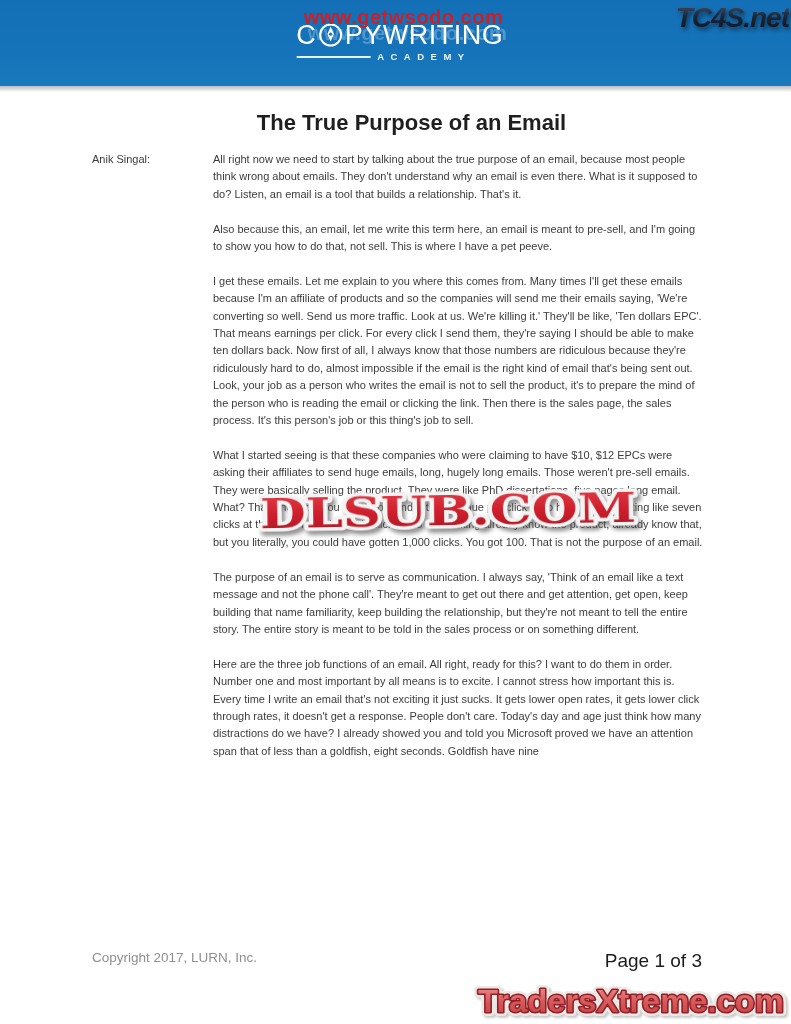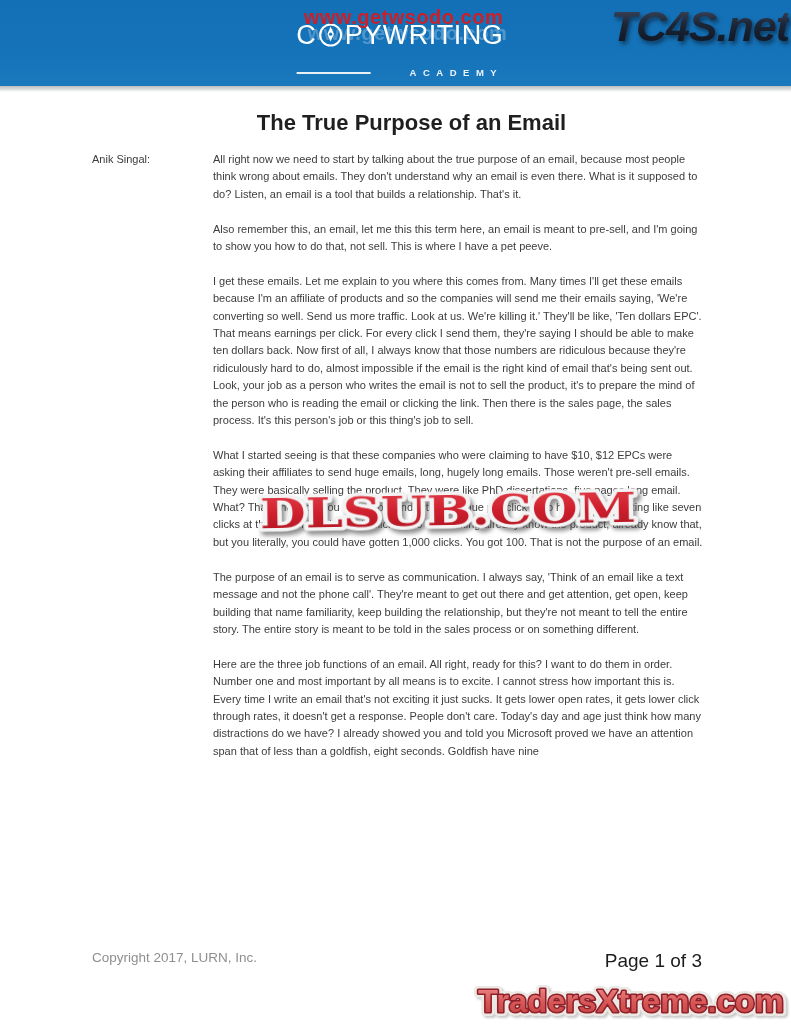--- a/index.html
+++ b/index.html
@@ -24,31 +24,31 @@
     letter-spacing:.5px; white-space:nowrap; z-index:1;
   }
   .logo {
     position:absolute; left:50%; top:20px; transform:translateX(-48%);
     text-align:center; z-index:2; color:#fff; white-space:nowrap;
   }
   .logo-line1 { display:flex; align-items:center; justify-content:center; height:30px; }
   .logo-c   { font-size:27px; font-weight:400; letter-spacing:1px; line-height:28px; }
   .logo-o   { display:inline-flex; margin:0 1px; }
   .logo-w   { font-size:27px; font-weight:400; letter-spacing:.5px; line-height:28px; }
-  .logo-line2 { display:flex; align-items:center; justify-content:space-between; margin-top:17px; }
+  .logo-line2 { display:flex; align-items:center; justify-content:flex-start; margin-top:1px; }
   .logo-rule { width:74px; height:2px; background:#e8f1f8; margin-right:7px; }
   .logo-acad { font-size:9.5px; font-weight:700; letter-spacing:6.5px; color:#eaf3fa; }
   .red-wm {
     position:absolute; left:50%; top:6px; transform:translateX(-46%);
     font-size:20px; font-weight:700; color:#c9202a; letter-spacing:.5px;
     white-space:nowrap; z-index:3;
   }
   .tc4s {
     position:absolute; right:2px; top:2px; z-index:3;
-    font-size:43px; font-weight:700; font-style:italic; letter-spacing:-1px;
+    font-size:28px; font-weight:700; font-style:italic; letter-spacing:-1px;
     background:linear-gradient(180deg,#45536b 0%, #1d2636 45%, #0a101d 100%);
     -webkit-background-clip:text; background-clip:text; color:transparent;
     filter:drop-shadow(2px 3px 2px rgba(8,12,24,0.55));
     white-space:nowrap;
   }
 
   
   .title {
     position:absolute; left:16px; top:110px; width:791px; text-align:center;
     font-size:22px; font-weight:700; color:#1f1f1f;
@@ -114,21 +114,21 @@
     <div class="tc4s">TC4S.net</div>
   </div>
   <div class="hdr-sep"></div>
 
   <div class="title">The True Purpose of an Email</div>
 
   <div class="content">
     <div class="speaker">Anik Singal:</div>
     <div class="paras">
       <p>All right now we need to start by talking about the true purpose of an email, because most people think wrong about emails. They don't understand why an email is even there. What is it supposed to do? Listen, an email is a tool that builds a relationship. That's it.</p>
-      <p>Also remember this, an email, let me this this term here, an email is meant to pre-sell, and I'm going to show you how to do that, not sell. This is where I have a pet peeve.</p>
+      <p>Also because this, an email, let me write this term here, an email is meant to pre-sell, and I'm going to show you how to do that, not sell. This is where I have a pet peeve.</p>
       <p>I get these emails. Let me explain to you where this comes from. Many times I'll get these emails because I'm an affiliate of products and so the companies will send me their emails saying, 'We're converting so well. Send us more traffic. Look at us. We're killing it.' They'll be like, 'Ten dollars EPC'. That means earnings per click. For every click I send them, they're saying I should be able to make ten dollars back. Now first of all, I always know that those numbers are ridiculous because they're ridiculously hard to do, almost impossible if the email is the right kind of email that's being sent out. Look, your job as a person who writes the email is not to sell the product, it's to prepare the mind of the person who is reading the email or clicking the link. Then there is the sales page, the sales process. It's this person's job or this thing's job to sell.</p>
       <p>What I started seeing is that these companies who were claiming to have $10, $12 EPCs were asking their affiliates to send huge emails, long, hugely long emails. Those weren't pre-sell emails. They were basically selling the product. They were like PhD dissertations, five pages long email. What? That's not how you do it. No wonder the revenue per click is so high. You're getting like seven clicks at the end of the day. This clicks who are clicking already know the product, already know that, but you literally, you could have gotten 1,000 clicks. You got 100. That is not the purpose of an email.</p>
       <p>The purpose of an email is to serve as communication. I always say, 'Think of an email like a text message and not the phone call'. They're meant to get out there and get attention, get open, keep building that name familiarity, keep building the relationship, but they're not meant to tell the entire story. The entire story is meant to be told in the sales process or on something different.</p>
       <p>Here are the three job functions of an email. All right, ready for this? I want to do them in order. Number one and most important by all means is to excite. I cannot stress how important this is. Every time I write an email that's not exciting it just sucks. It gets lower open rates, it gets lower click through rates, it doesn't get a response. People don't care. Today's day and age just think how many distractions do we have? I already showed you and told you Microsoft proved we have an attention span that of less than a goldfish, eight seconds. Goldfish have nine</p>
     </div>
   </div>
 
   <svg class="wm-center" viewBox="0 0 392 50">
     <defs>
       <linearGradient id="gradRed" x1="0" y1="0" x2="0" y2="1">

